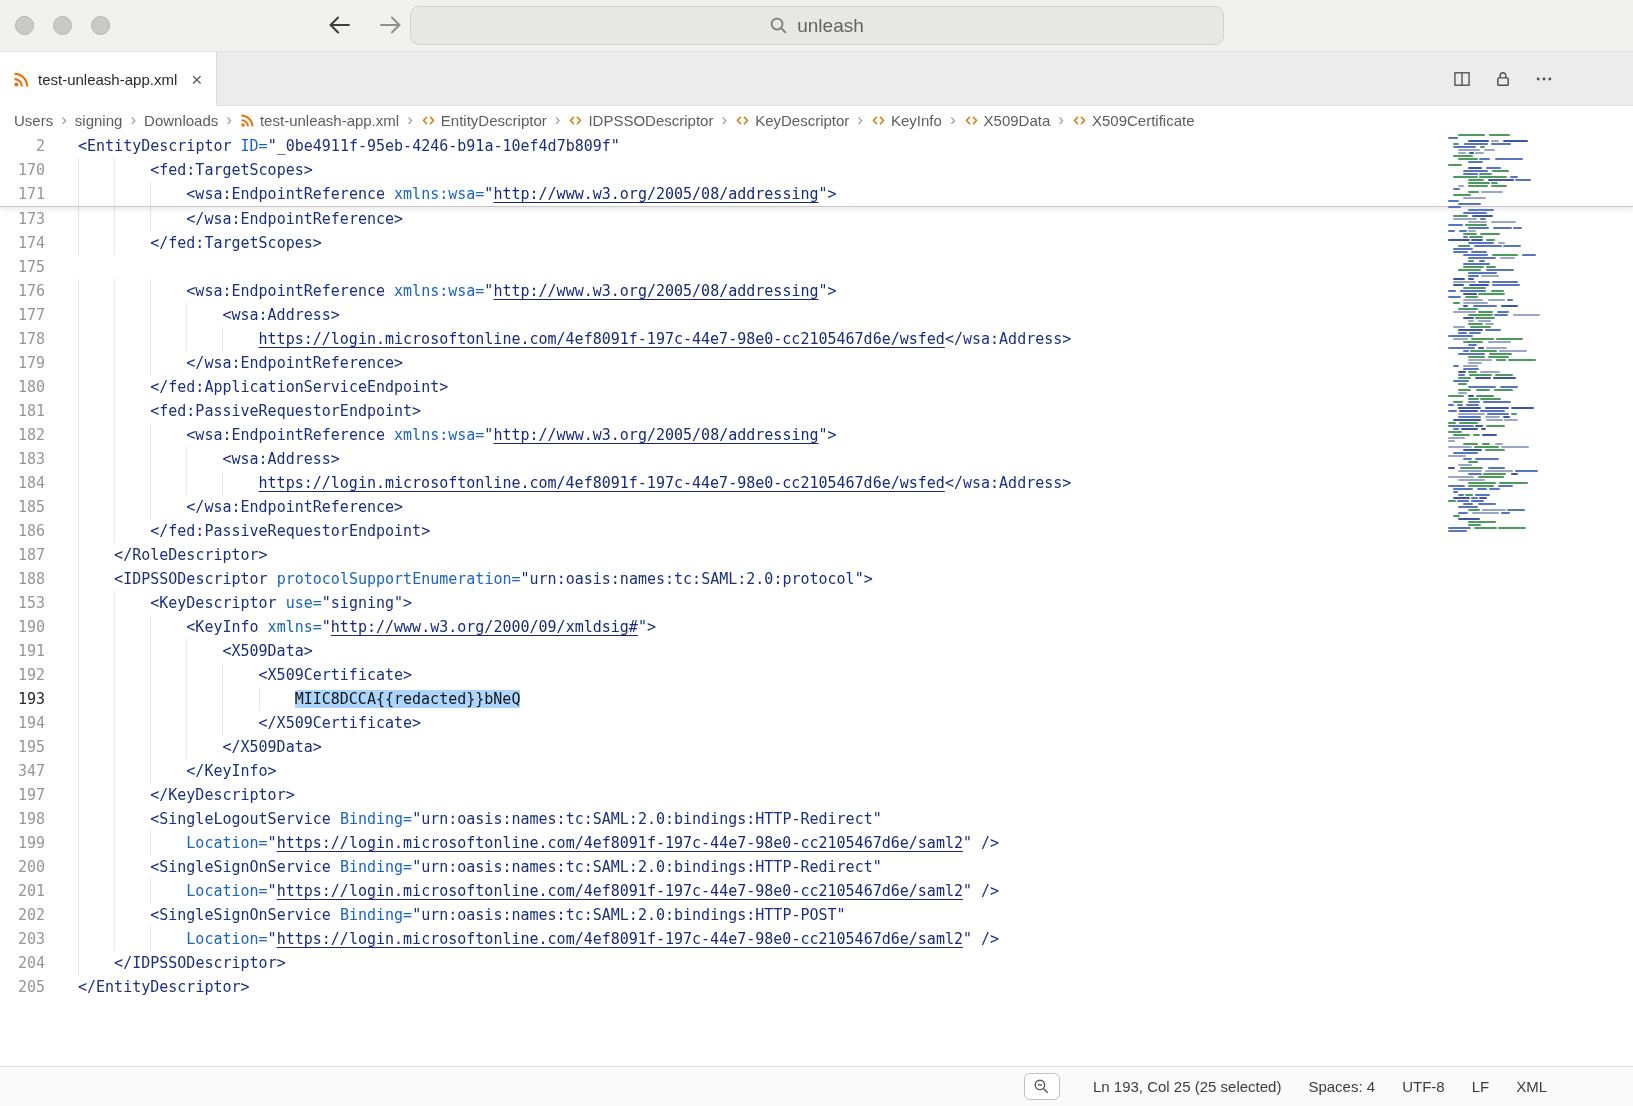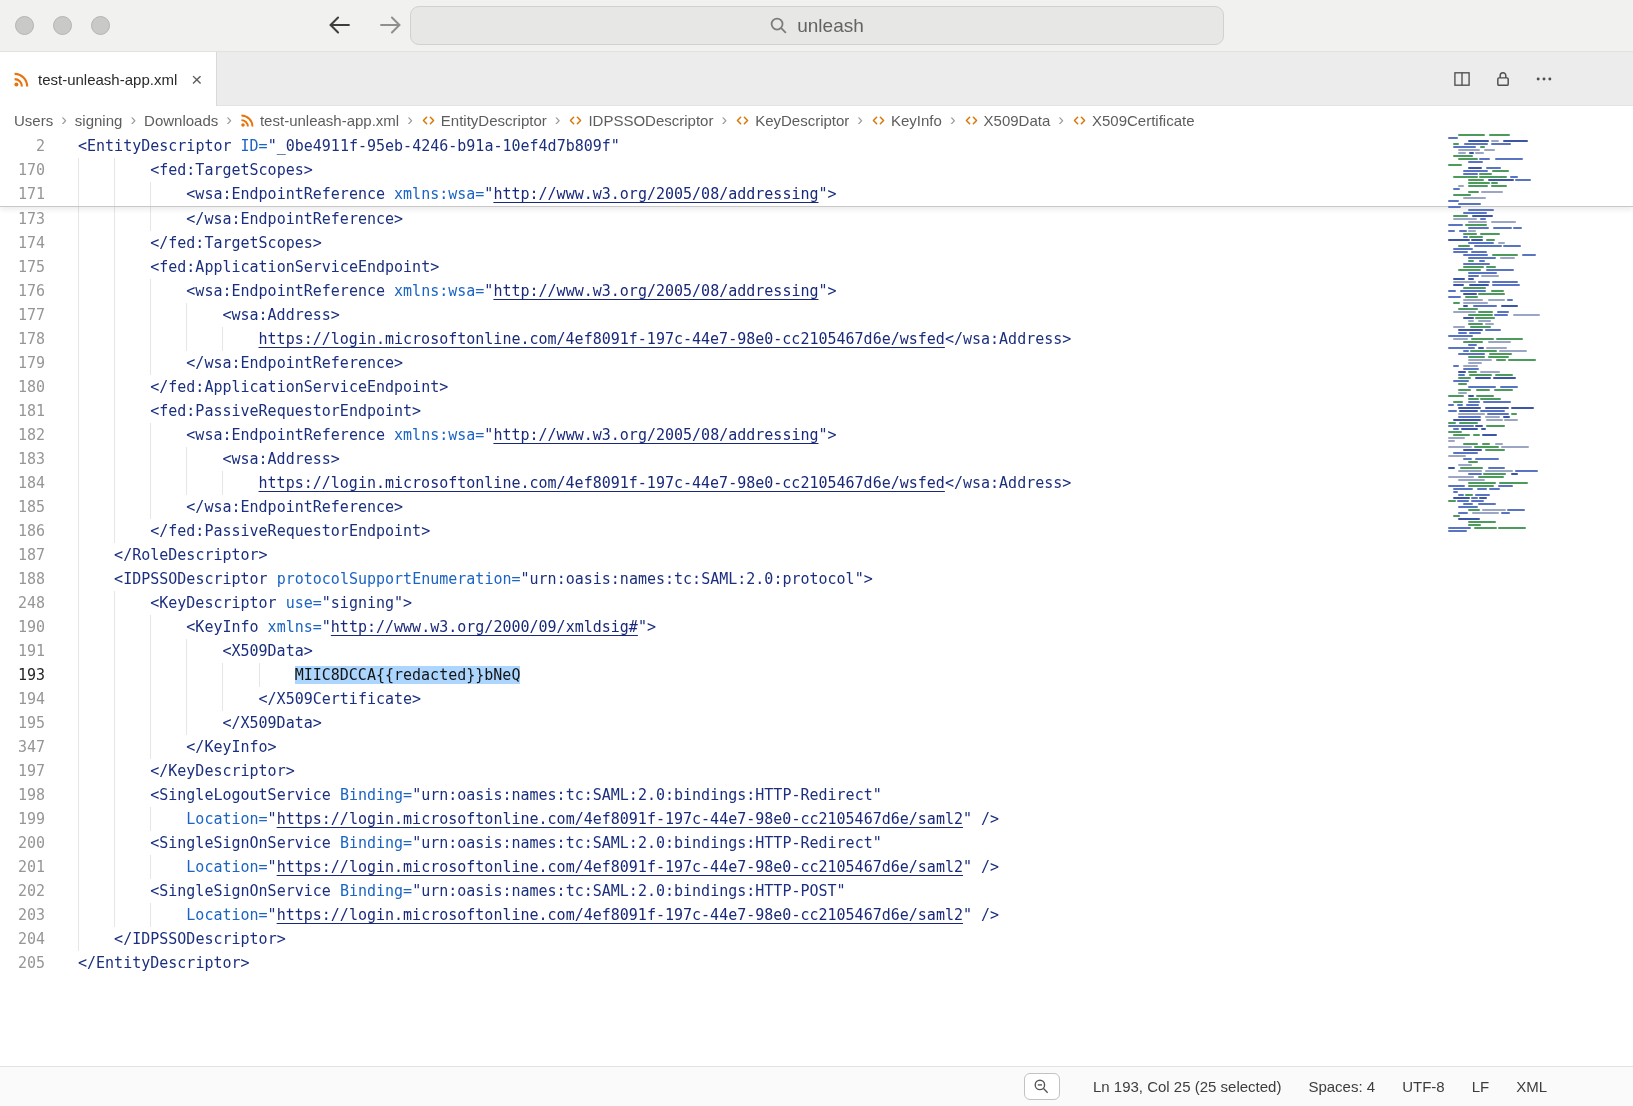--- a/index.html
+++ b/index.html
@@ -212,21 +212,20 @@
         <div class="cl">
           <span class="ln">173</span>
           <span class="lc"><span class="ig"></span><span class="ig"></span><span class="ig"></span><span class="c-tag">&lt;/wsa:EndpointReference&gt;</span></span>
         </div>
         <div class="cl">
           <span class="ln">174</span>
           <span class="lc"><span class="ig"></span><span class="ig"></span><span class="c-tag">&lt;/fed:TargetScopes&gt;</span></span>
         </div>
         <div class="cl">
           <span class="ln">175</span>
-          <span class="lc"><span class="ig"></span><span class="ig"></span><span class="c-tag">&lt;fed:ApplicationServiceEndpoint&gt;</span></span>
         </div>
         <div class="cl">
           <span class="ln">176</span>
           <span class="lc"><span class="ig"></span><span class="ig"></span><span class="ig"></span><span class="c-tag">&lt;wsa:EndpointReference </span><span class="c-attr">xmlns:wsa=</span><span class="c-str">"</span><span class="c-lnk">http://www.w3.org/2005/08/addressing</span><span class="c-str">"</span><span class="c-tag">&gt;</span></span>
         </div>
         <div class="cl">
           <span class="ln">177</span>
           <span class="lc"><span class="ig"></span><span class="ig"></span><span class="ig"></span><span class="ig"></span><span class="c-tag">&lt;wsa:Address&gt;</span></span>
         </div>
         <div class="cl">
@@ -267,30 +266,34 @@
         </div>
         <div class="cl">
           <span class="ln">187</span>
           <span class="lc"><span class="ig"></span><span class="c-tag">&lt;/RoleDescriptor&gt;</span></span>
         </div>
         <div class="cl">
           <span class="ln">188</span>
           <span class="lc"><span class="ig"></span><span class="c-tag">&lt;IDPSSODescriptor </span><span class="c-attr">protocolSupportEnumeration=</span><span class="c-str">"urn:oasis:names:tc:SAML:2.0:protocol"</span><span class="c-tag">&gt;</span></span>
         </div>
         <div class="cl">
-          <span class="ln">248</span>
+          <span class="ln">153</span>
           <span class="lc"><span class="ig"></span><span class="ig"></span><span class="c-tag">&lt;KeyDescriptor </span><span class="c-attr">use=</span><span class="c-str">"signing"</span><span class="c-tag">&gt;</span></span>
         </div>
         <div class="cl">
           <span class="ln">190</span>
           <span class="lc"><span class="ig"></span><span class="ig"></span><span class="ig"></span><span class="c-tag">&lt;KeyInfo </span><span class="c-attr">xmlns=</span><span class="c-str">"</span><span class="c-lnk">http://www.w3.org/2000/09/xmldsig#</span><span class="c-str">"</span><span class="c-tag">&gt;</span></span>
         </div>
         <div class="cl">
           <span class="ln">191</span>
           <span class="lc"><span class="ig"></span><span class="ig"></span><span class="ig"></span><span class="ig"></span><span class="c-tag">&lt;X509Data&gt;</span></span>
+        </div>
+        <div class="cl">
+          <span class="ln">192</span>
+          <span class="lc"><span class="ig"></span><span class="ig"></span><span class="ig"></span><span class="ig"></span><span class="ig"></span><span class="c-tag">&lt;X509Certificate&gt;</span></span>
         </div>
         <div class="cl active">
           <span class="ln">193</span>
           <span class="lc"><span class="ig"></span><span class="ig"></span><span class="ig"></span><span class="ig"></span><span class="ig"></span><span class="ig"></span><span class="sel"><span class="c-txt">MIIC8DCCA{{redacted}}bNeQ</span></span></span>
         </div>
         <div class="cl">
           <span class="ln">194</span>
           <span class="lc"><span class="ig"></span><span class="ig"></span><span class="ig"></span><span class="ig"></span><span class="ig"></span><span class="c-tag">&lt;/X509Certificate&gt;</span></span>
         </div>
         <div class="cl">

